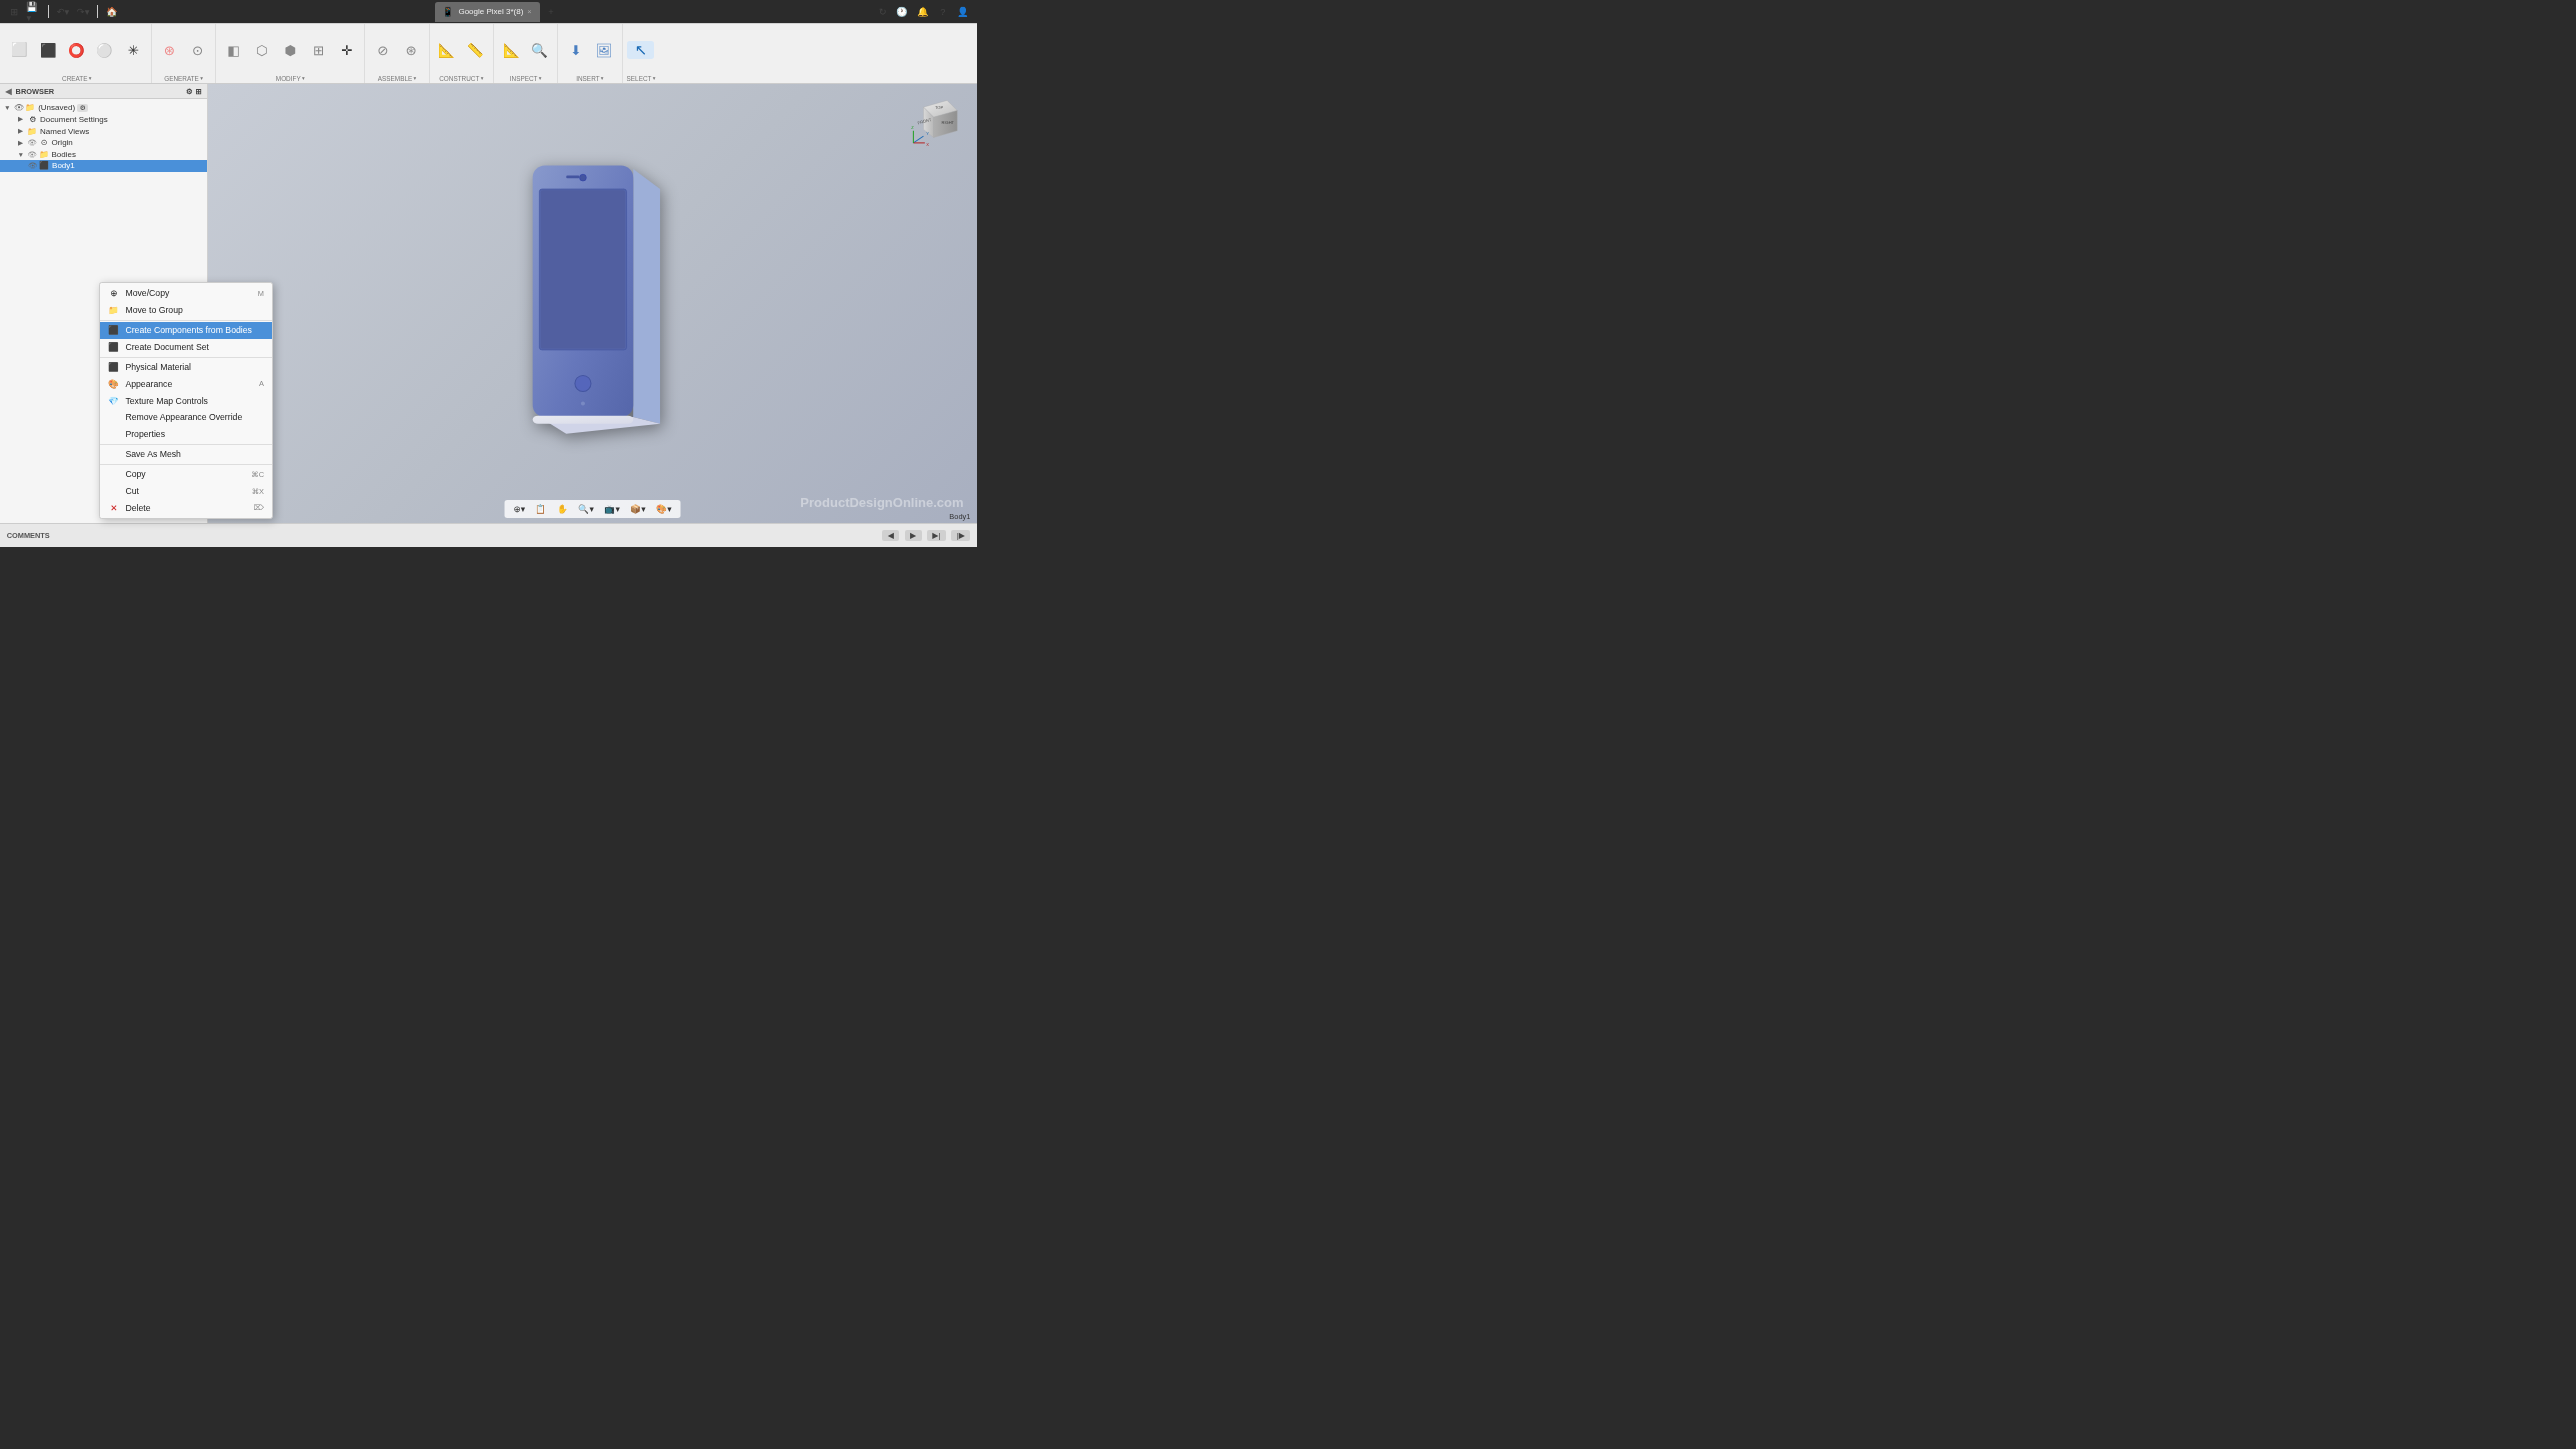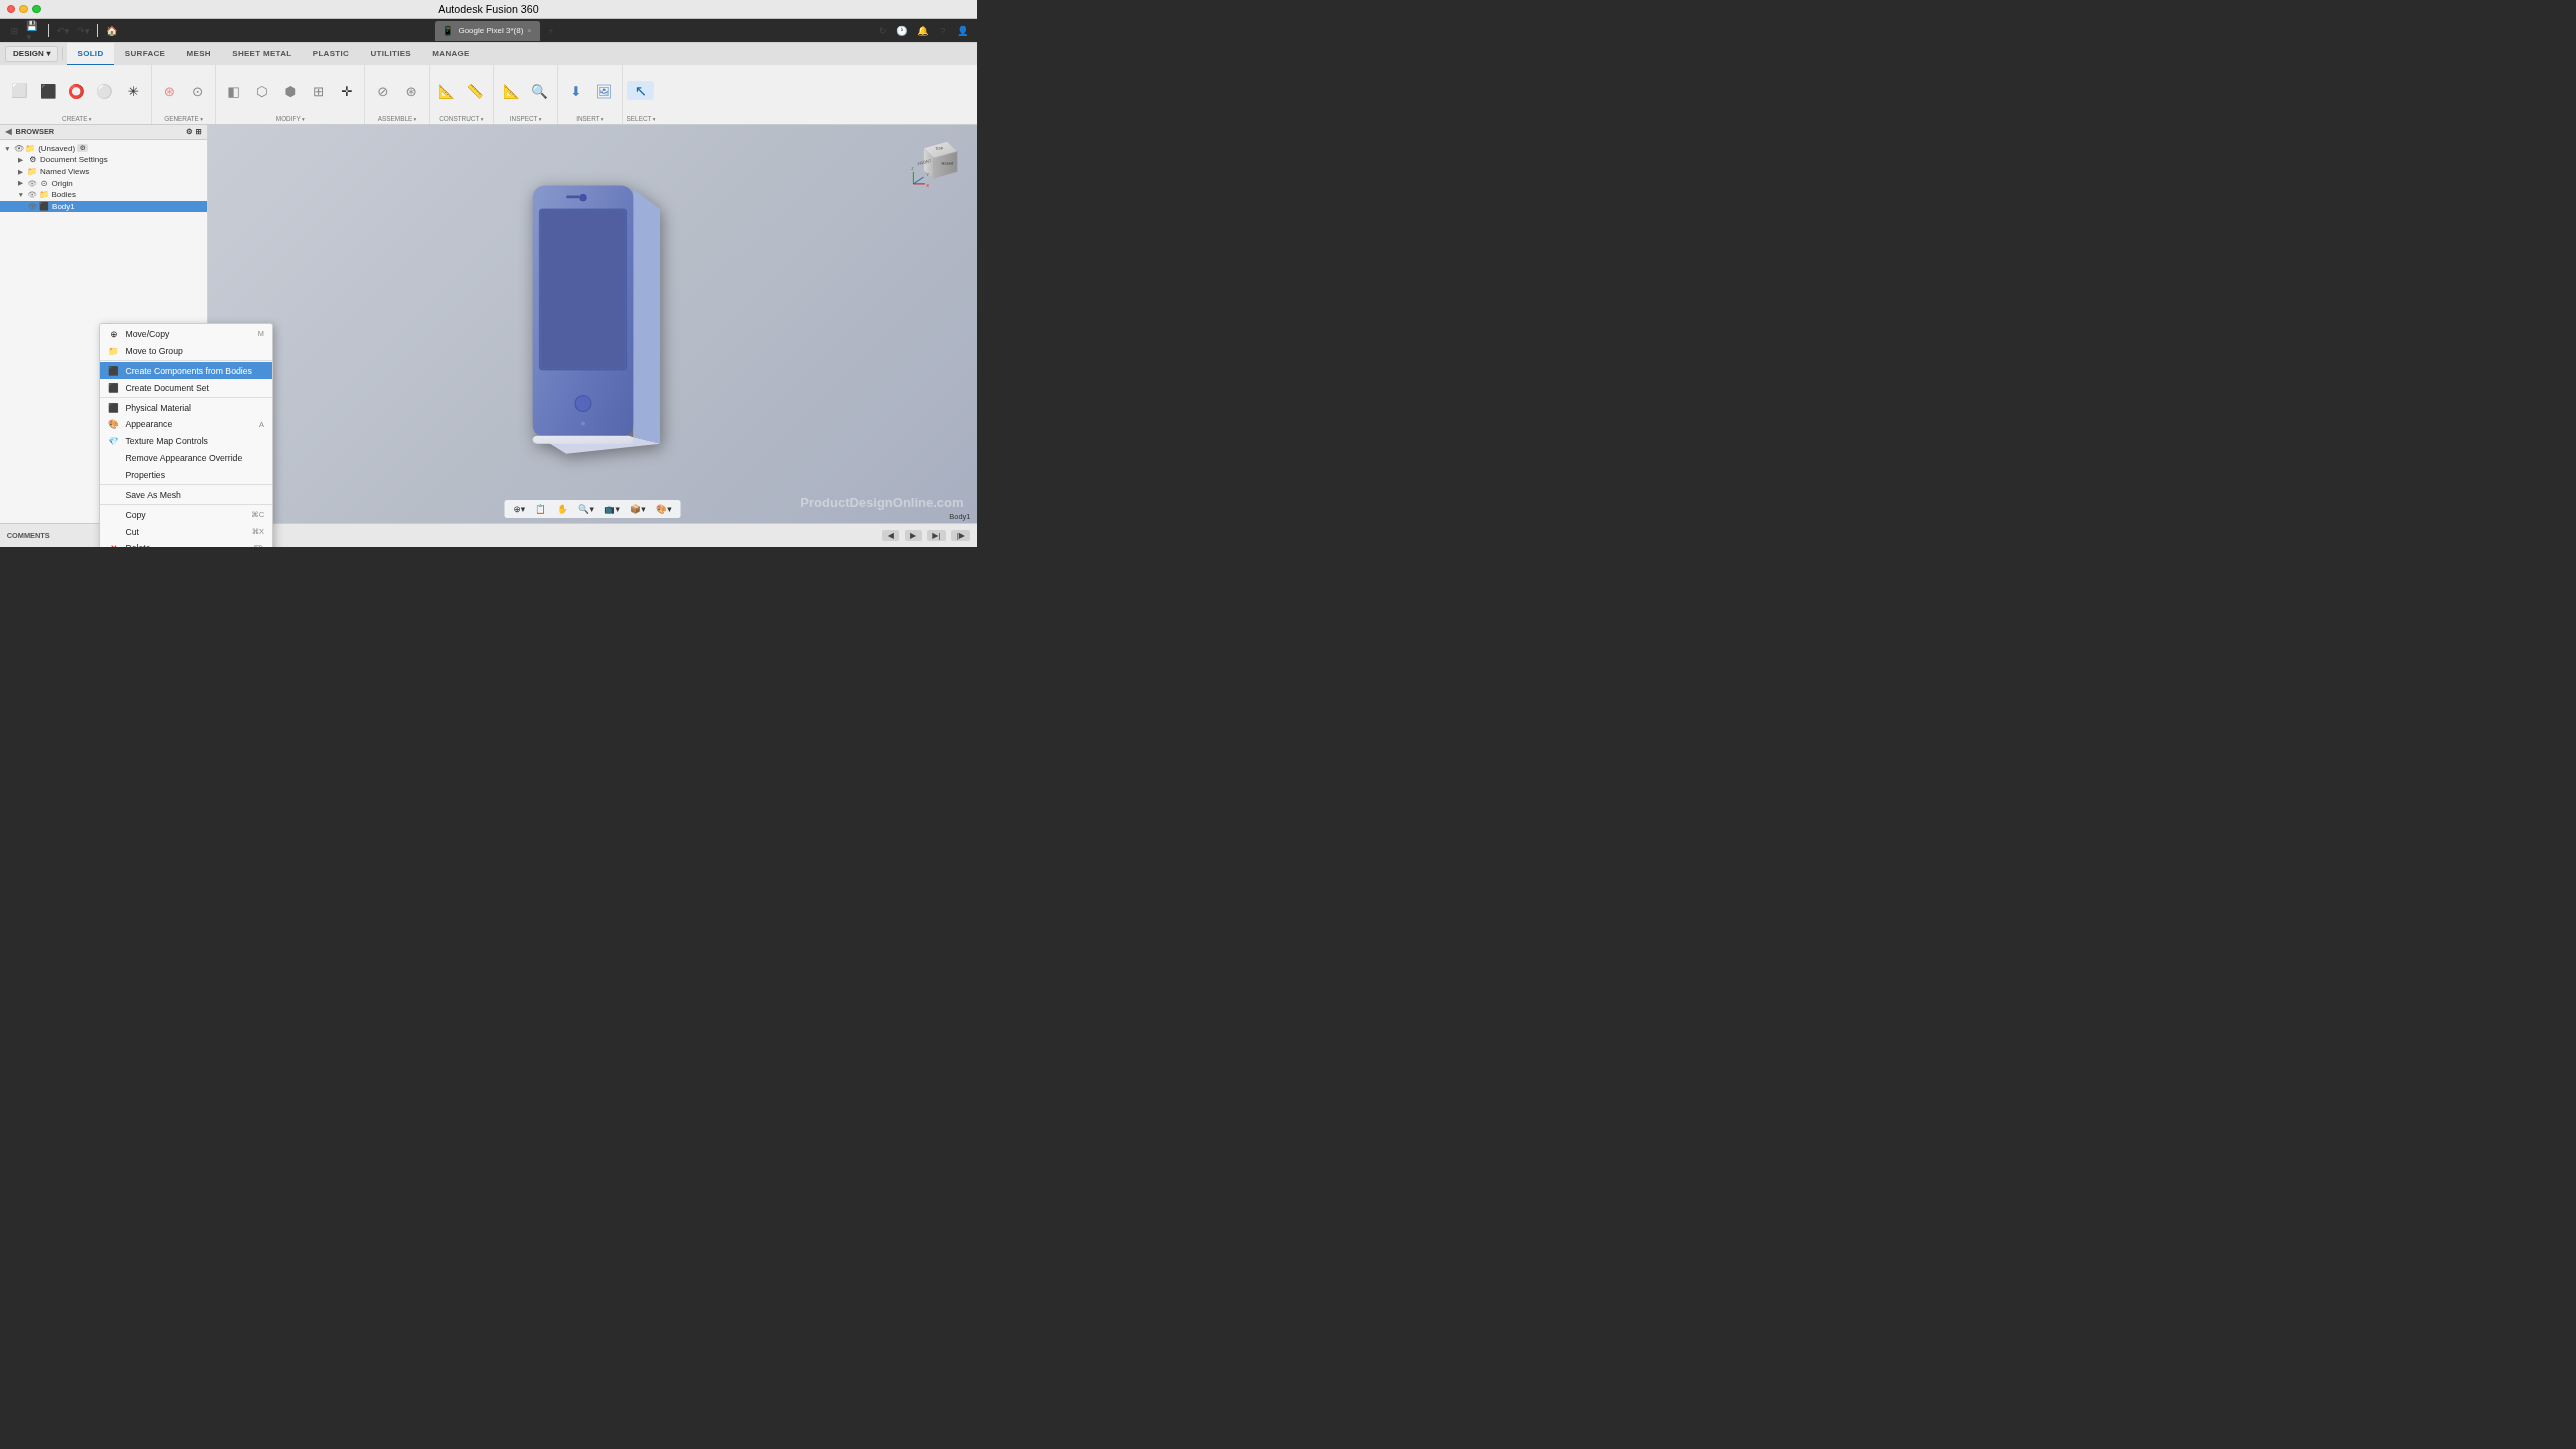--- a/index.html
+++ b/index.html
@@ -356,28 +356,20 @@
     
     #phone-svg {
       filter: drop-shadow(2.7px 4px 8px rgba(0,0,0,0.4));
     }
   </style>
 </head>
 <body>
 
 <div id="app">
 
-  <div id="titlebar">
-    <div class="traffic-lights">
-      <div class="traffic-light tl-close"></div>
-      <div class="traffic-light tl-min"></div>
-      <div class="traffic-light tl-max"></div>
-    </div>
-    <span>Autodesk Fusion 360</span>
-  </div>
 
   <div id="top-toolbar">
     <div class="toolbar-icon-btn">⊞</div>
     <div class="toolbar-icon-btn">💾▾</div>
     <div class="toolbar-divider"></div>
     <div class="toolbar-icon-btn">↶▾</div>
     <div class="toolbar-icon-btn">↷▾</div>
     <div class="toolbar-divider"></div>
     <div class="toolbar-icon-btn">🏠</div>
     <div style="flex:1"></div>
@@ -391,34 +383,20 @@
       <div class="toolbar-icon-btn">+</div>
     </div>
     <div style="flex:1"></div>
     <div class="toolbar-icon-btn">↻</div>
     <div class="toolbar-icon-btn">🕐</div>
     <div class="toolbar-icon-btn">🔔</div>
     <div class="toolbar-icon-btn">?</div>
     <div class="toolbar-icon-btn">👤</div>
   </div>
 
-  <div id="tab-row">
-    <div id="design-btn">
-      <span>DESIGN</span>
-      <span>▾</span>
-    </div>
-    <div style="width:0.7px; height:13.4px; background:#ccc; margin:0 4px;"></div>
-    <div class="tab-item active">SOLID</div>
-    <div class="tab-item">SURFACE</div>
-    <div class="tab-item">MESH</div>
-    <div class="tab-item">SHEET METAL</div>
-    <div class="tab-item">PLASTIC</div>
-    <div class="tab-item">UTILITIES</div>
-    <div class="tab-item">MANAGE</div>
-  </div>
 
   <div id="ribbon">
 
     <div class="ribbon-group-inner">
       <div class="ribbon-group-btns">
         <div class="rib-btn">
           <span class="icon">⬜</span>
           <span class="rib-label"></span>
         </div>
         <div class="rib-btn">

